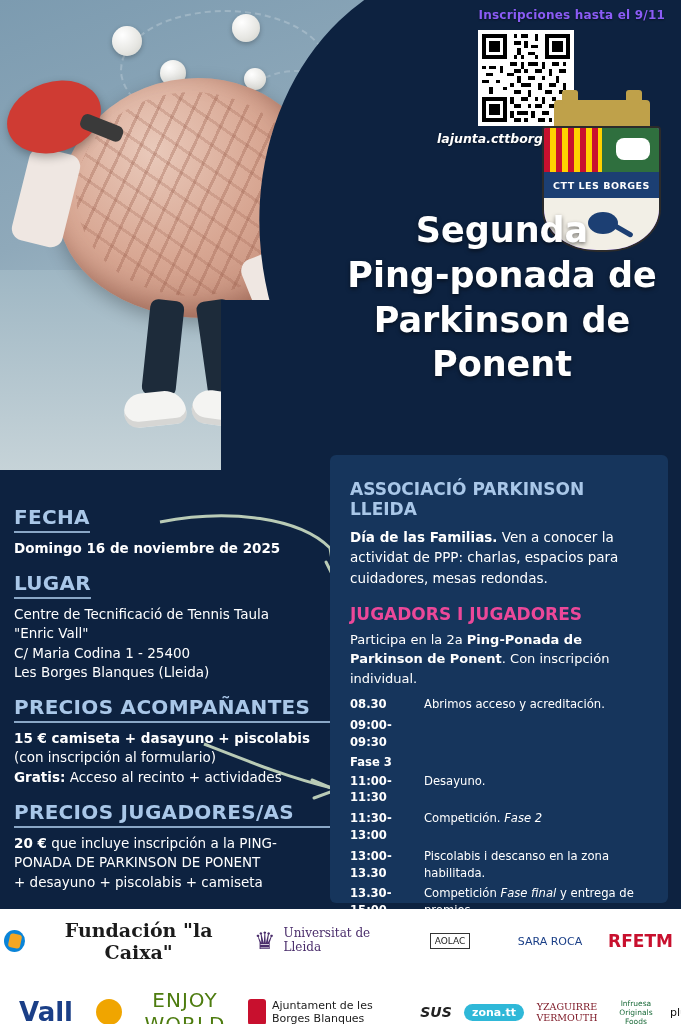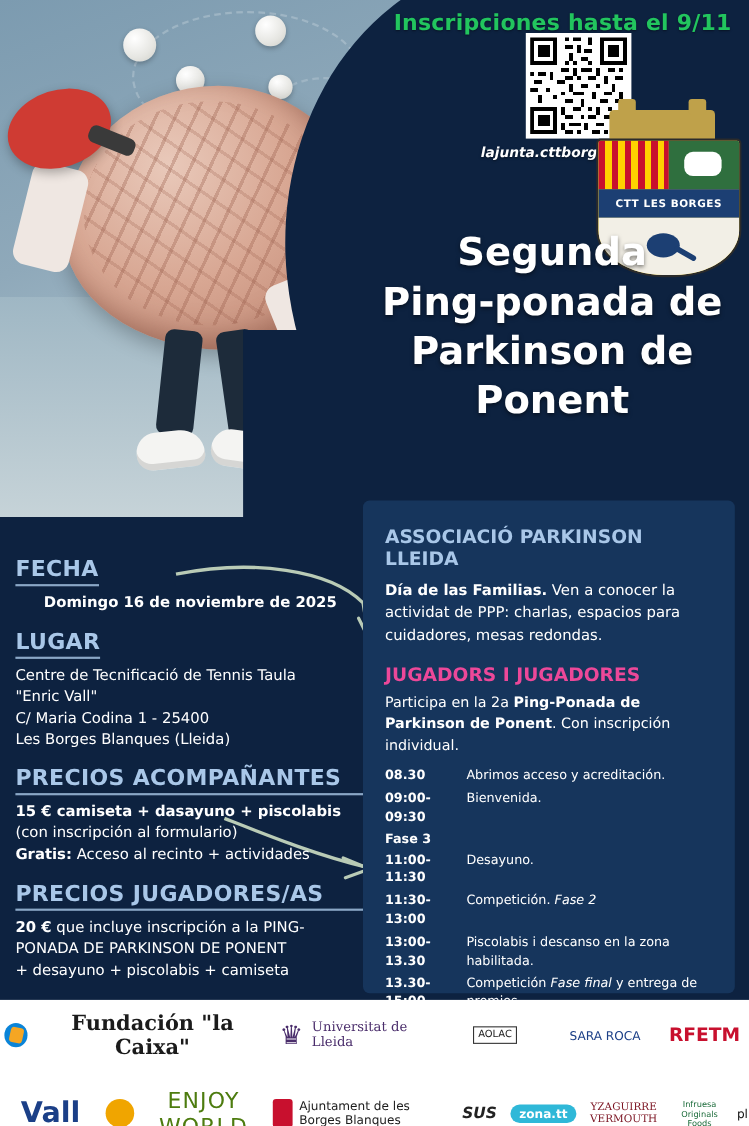--- a/index.html
+++ b/index.html
@@ -64,39 +64,39 @@
   .paddle.red { left: 6px; top: 82px; width: 96px; height: 70px; background:#cf3b33; transform: rotate(-18deg); box-shadow:0 4px 10px rgba(0,0,0,.3); }
   .paddle.red .handle { position:absolute; left:68px; top:52px; width:44px; height:16px; background:#3a3a3a; border-radius:6px; transform: rotate(40deg); }
   .paddle.black { left: 305px; top: 212px; width: 92px; height: 72px; background:#14181c; transform: rotate(24deg); box-shadow:0 4px 12px rgba(0,0,0,.35);}
   .paddle.black .handle { position:absolute; left:-28px; top:50px; width:48px; height:16px; background:#c9c2bc; border-radius:6px; transform: rotate(26deg); }
   .ball { position:absolute; border-radius:50%; background: radial-gradient(circle at 35% 30%, #ffffff 0%, #e6e6e2 60%, #cfcfc8 100%); box-shadow:0 2px 5px rgba(0,0,0,.25); }
   .trail { position:absolute; border:2px dashed rgba(255,255,255,.35); border-radius:50%; }
 
   
   .inscripciones {
     position:absolute; right:16px; top:8px;
-    color:#22c55e; font-weight:bold; font-size:20px; letter-spacing:.2px;
+    color:#8b5cf6; font-weight:bold; font-size:12px; letter-spacing:.2px;
     text-shadow: 0 1px 2px rgba(0,0,0,.45);
   }
   .qr {
     position:absolute; left:478px; top:30px; width:96px; height:96px;
     background:#ffffff; padding:4px;
   }
   .qr canvas, .qr .qrinner { width:100%; height:100%; display:block; }
   .email {
     position:absolute; left:437px; top:131px;
     font-style: italic; font-weight:bold; color:#ffffff; font-size:12.5px;
     text-shadow: 0 1px 2px rgba(0,0,0,.5);
   }
 
   
   .crest { position:absolute; left:536px; top:100px; width:132px; height:160px; }
   .crest .shield {
-    position:absolute; left:6px; top:26px; width:132px; height:126px;
-    background:#fde047; border:2px solid #2b2b2b;
+    position:absolute; left:6px; top:26px; width:119px; height:126px;
+    background:#8b5cf6; border:2px solid #2b2b2b;
     border-radius: 4px 4px 46% 46% / 4px 4px 34% 34%;
     overflow:hidden;
   }
   .crest .q { position:absolute; width:50%; height:44px; }
   .crest .q1 { left:0; top:0; background: repeating-linear-gradient(90deg,#c8102e 0 6px,#ffd100 6px 12px); }
   .crest .q2 { left:50%; top:0; background:#2f6f3e; }
   .crest .q2::after{ content:""; position:absolute; left:14px; top:10px; width:34px; height:22px; background:#fff; border-radius:8px; }
   .crest .band { position:absolute; left:0; top:44px; width:100%; height:26px; background:#1c3f73; color:#fff; font-size:9.5px; font-weight:bold; display:flex; align-items:center; justify-content:center; letter-spacing:.5px;}
   .crest .bottom { position:absolute; left:0; top:70px; width:100%; height:60px; background:#f2efe6; }
   .crest .bpaddle { position:absolute; left:44px; top:14px; width:30px; height:22px; background:#1c3f73; border-radius:50%; }
@@ -319,21 +319,21 @@
     <path d="M10 22 C 80 8, 150 18, 180 48 L 184 72" class="arrow"></path>
     <path d="M176 62 L184 78 L192 60" class="arrow" stroke-linecap="round"></path>
   </svg>
   <svg style="position:absolute; left:200px; top:740px; width:150px; height:70px; pointer-events:none;">
     <path d="M4 4 C 50 22, 90 38, 132 48" class="arrow"></path>
     <path d="M112 40 L136 50 L114 58" class="arrow" stroke-linecap="round"></path>
   </svg>
 
   <div class="leftcol">
     <div class="lhead">FECHA</div>
-    <div class="ltext" style="font-weight:bold;text-align:center;">Domingo 16 de noviembre de 2025</div>
+    <div class="ltext" style="font-weight:bold;">Domingo 16 de noviembre de 2025</div>
 
     <div class="lhead">LUGAR</div>
     <div class="ltext">
       <div>Centre de Tecnificació de Tennis Taula</div>
       <div>"Enric Vall"</div>
       <div>C/ Maria Codina 1 - 25400</div>
       <div>Les Borges Blanques (Lleida)</div>
     </div>
 
     <div class="lhead wide">PRECIOS ACOMPAÑANTES</div>
@@ -362,21 +362,20 @@
       <span>Participa en la 2a </span><span class="b">Ping-Ponada de Parkinson de Ponent</span><span>. Con inscripción individual.</span>
     </div>
 
     <div class="sched">
       <div class="srow">
         <div class="stime">08.30</div>
         <div class="sdesc">Abrimos acceso y acreditación.</div>
       </div>
       <div class="srow">
         <div class="stime">09:00-09:30</div>
-        <div class="sdesc">Bienvenida.</div>
       </div>
 
       <div class="sphase" style="margin-left:0;">Fase 3</div>
 
       <div class="srow">
         <div class="stime">11:00-11:30</div>
         <div class="sdesc">Desayuno.</div>
       </div>
       <div class="srow">
         <div class="stime">11:30-13:00</div>

